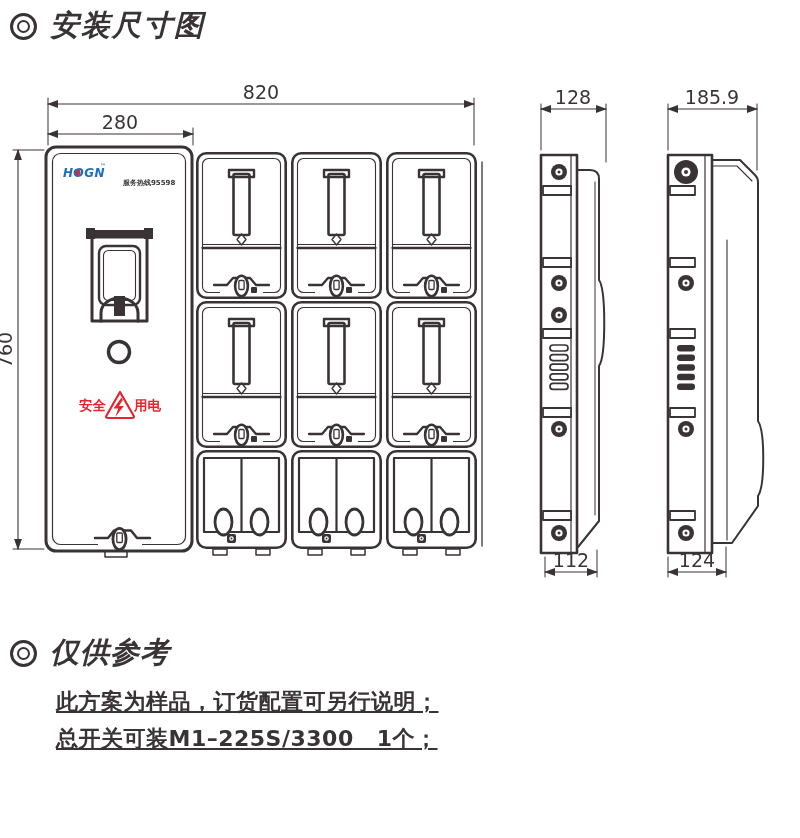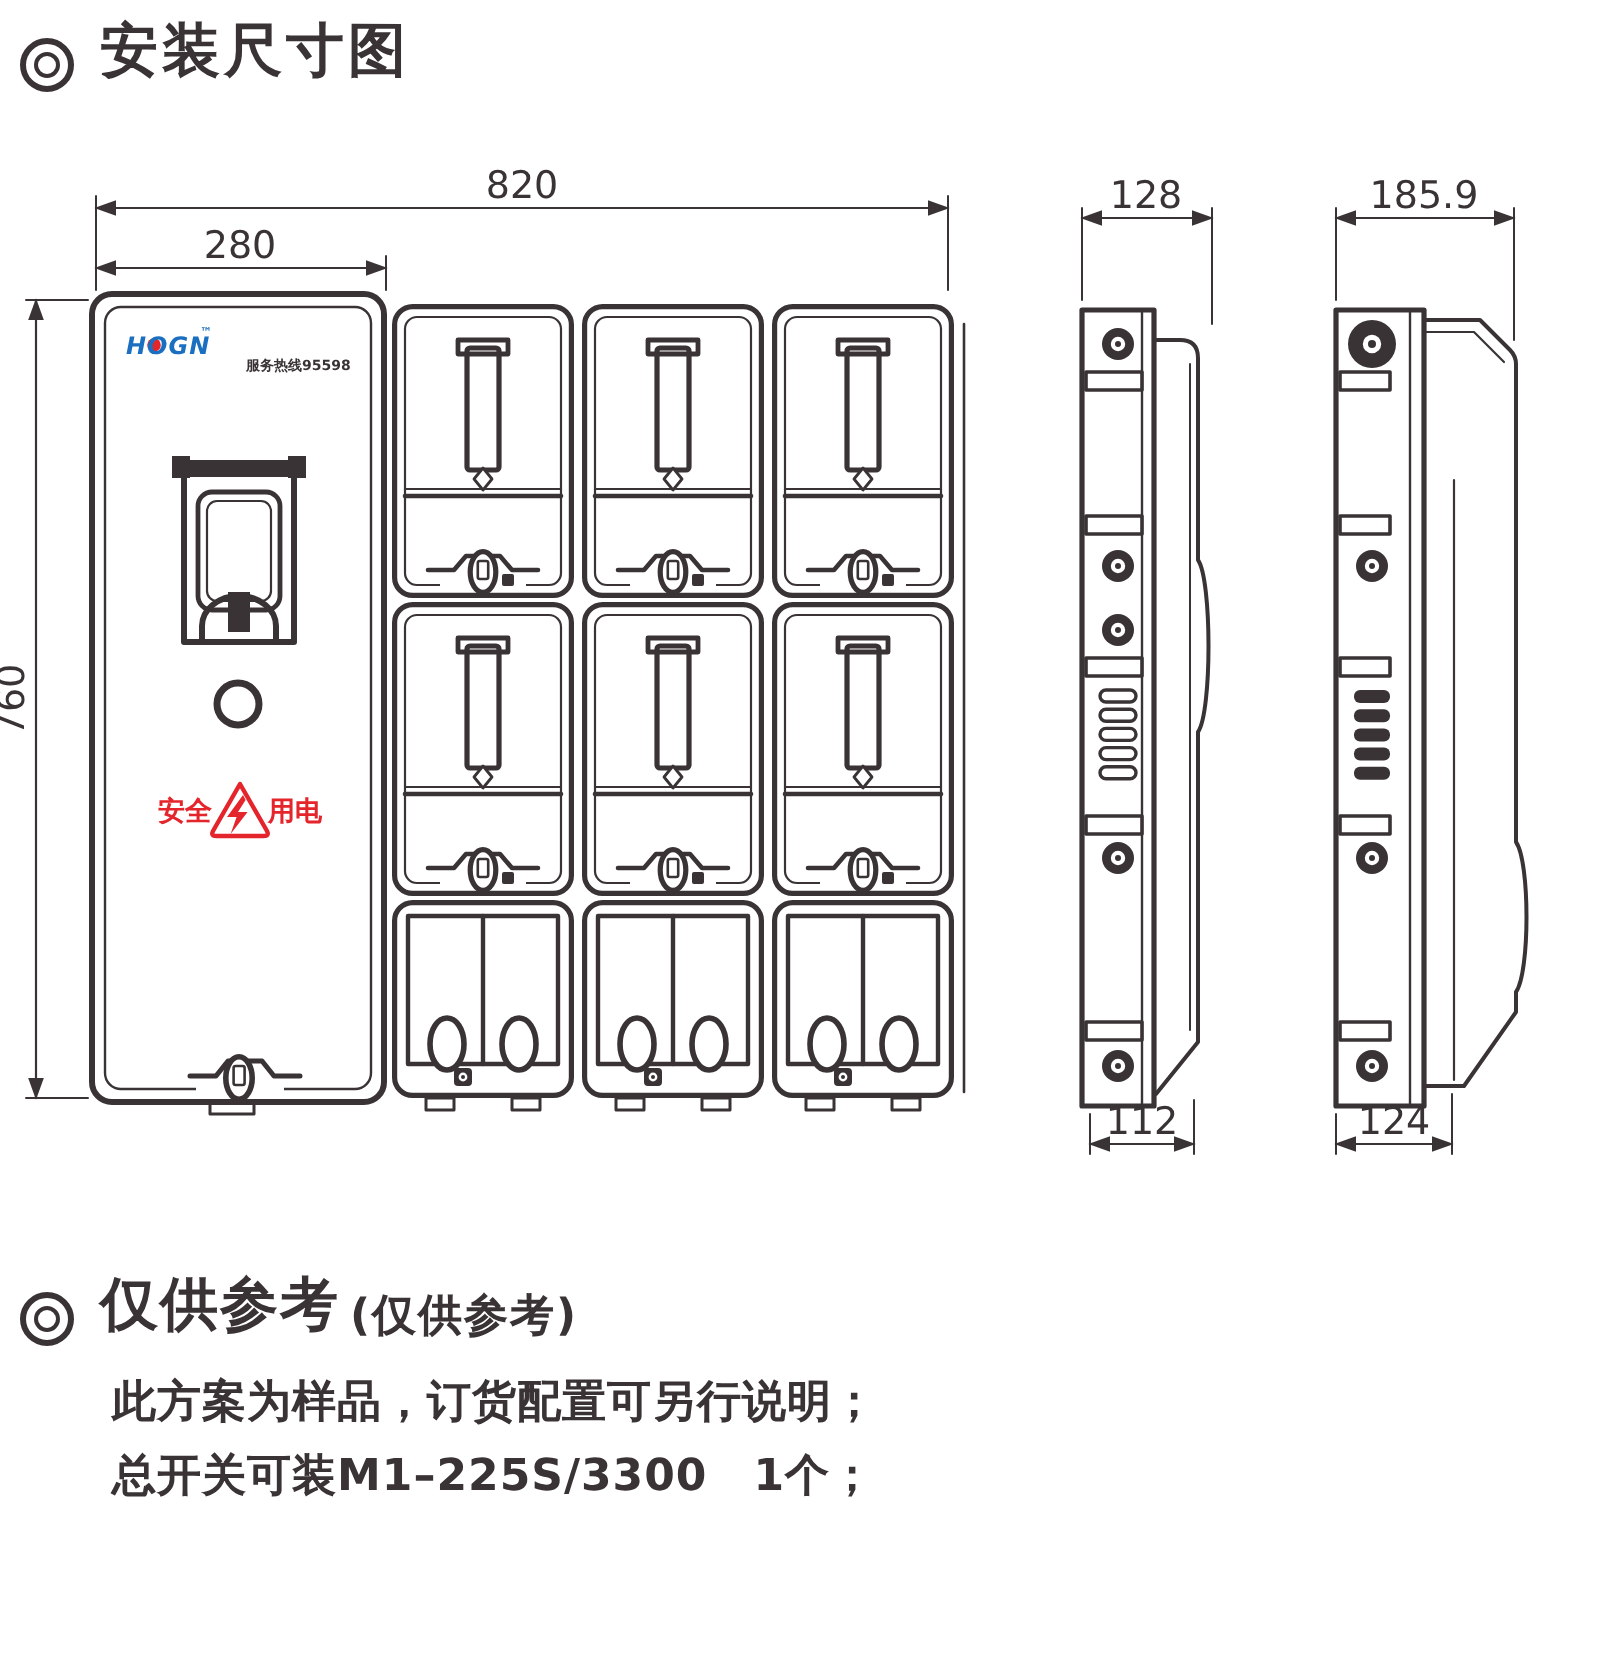--- a/index.html
+++ b/index.html
@@ -2,31 +2,31 @@
 <html><head>
 <meta charset="utf-8">
 <style>
   html,body{margin:0;padding:0;}
   body{
     width:800px;height:838px;position:relative;background:#ffffff;
     font-family:"DejaVu Sans","Liberation Sans",sans-serif;
     color:#3a3335;overflow:hidden;
   }
   
-  .head-row{position:absolute;display:flex;align-items:flex-end;gap:13px;}
+  .head-row{position:absolute;display:flex;align-items:center;gap:13px;font-style:italic;}
   .bullseye{width:21px;height:21px;border:3px solid #3a3335;border-radius:50%;
     display:flex;align-items:center;justify-content:center;flex:0 0 auto;}
   .bullseye .inner{width:9px;height:9px;border:2.5px solid #3a3335;border-radius:50%;}
   .h-main{font-size:29px;font-weight:900;letter-spacing:2px;}
   .h-note{font-size:22px;font-weight:800;letter-spacing:1px;margin-left:1px;}
   #title-row{left:10px;top:6px;}
   #config-row{left:10px;top:633px;}
   
   #config-lines{position:absolute;left:56px;top:683px;}
-  .cfg-line{font-size:22px;font-weight:600;line-height:37px;white-space:nowrap;letter-spacing:0.5px;}
+  .cfg-line{font-size:22px;font-weight:600;line-height:37px;white-space:nowrap;letter-spacing:0.5px;text-decoration:underline;}
   .cfg-line sup{font-size:13px;font-weight:600;}
   
   #drawing{position:absolute;left:0;top:0;}
   .s{stroke:#3a3335;fill:none;stroke-linecap:round;stroke-linejoin:round;}
   .f{fill:#3a3335;stroke:none;}
   .w{fill:#ffffff;}
   .rs{stroke:#e5252c;fill:none;stroke-linecap:round;stroke-linejoin:round;}
   .rf{fill:#e5252c;stroke:none;}
   text{fill:#3a3335;stroke:none;}
   .dim{font-size:19px;font-weight:500;text-anchor:middle;}
@@ -241,19 +241,18 @@
       <text x="697" y="567" class="dim">124</text>
     </g>
   </g>
 </svg>
 
 <div class="head-row" id="config-row">
   <span class="bullseye">
       <span class="inner"></span>
     </span>
   <span class="h-main" style="letter-spacing:1px;">仅供参考</span>
-  <span class="h-note" style="margin-left:-8px;">(仅供参考)</span>
 </div>
 
 <div id="config-lines">
   <div class="cfg-line">此方案为样品，订货配置可另行说明；</div>
   <div class="cfg-line">总开关可装M1–225S/3300  1个；</div>
 </div>
 
 </body></html>

